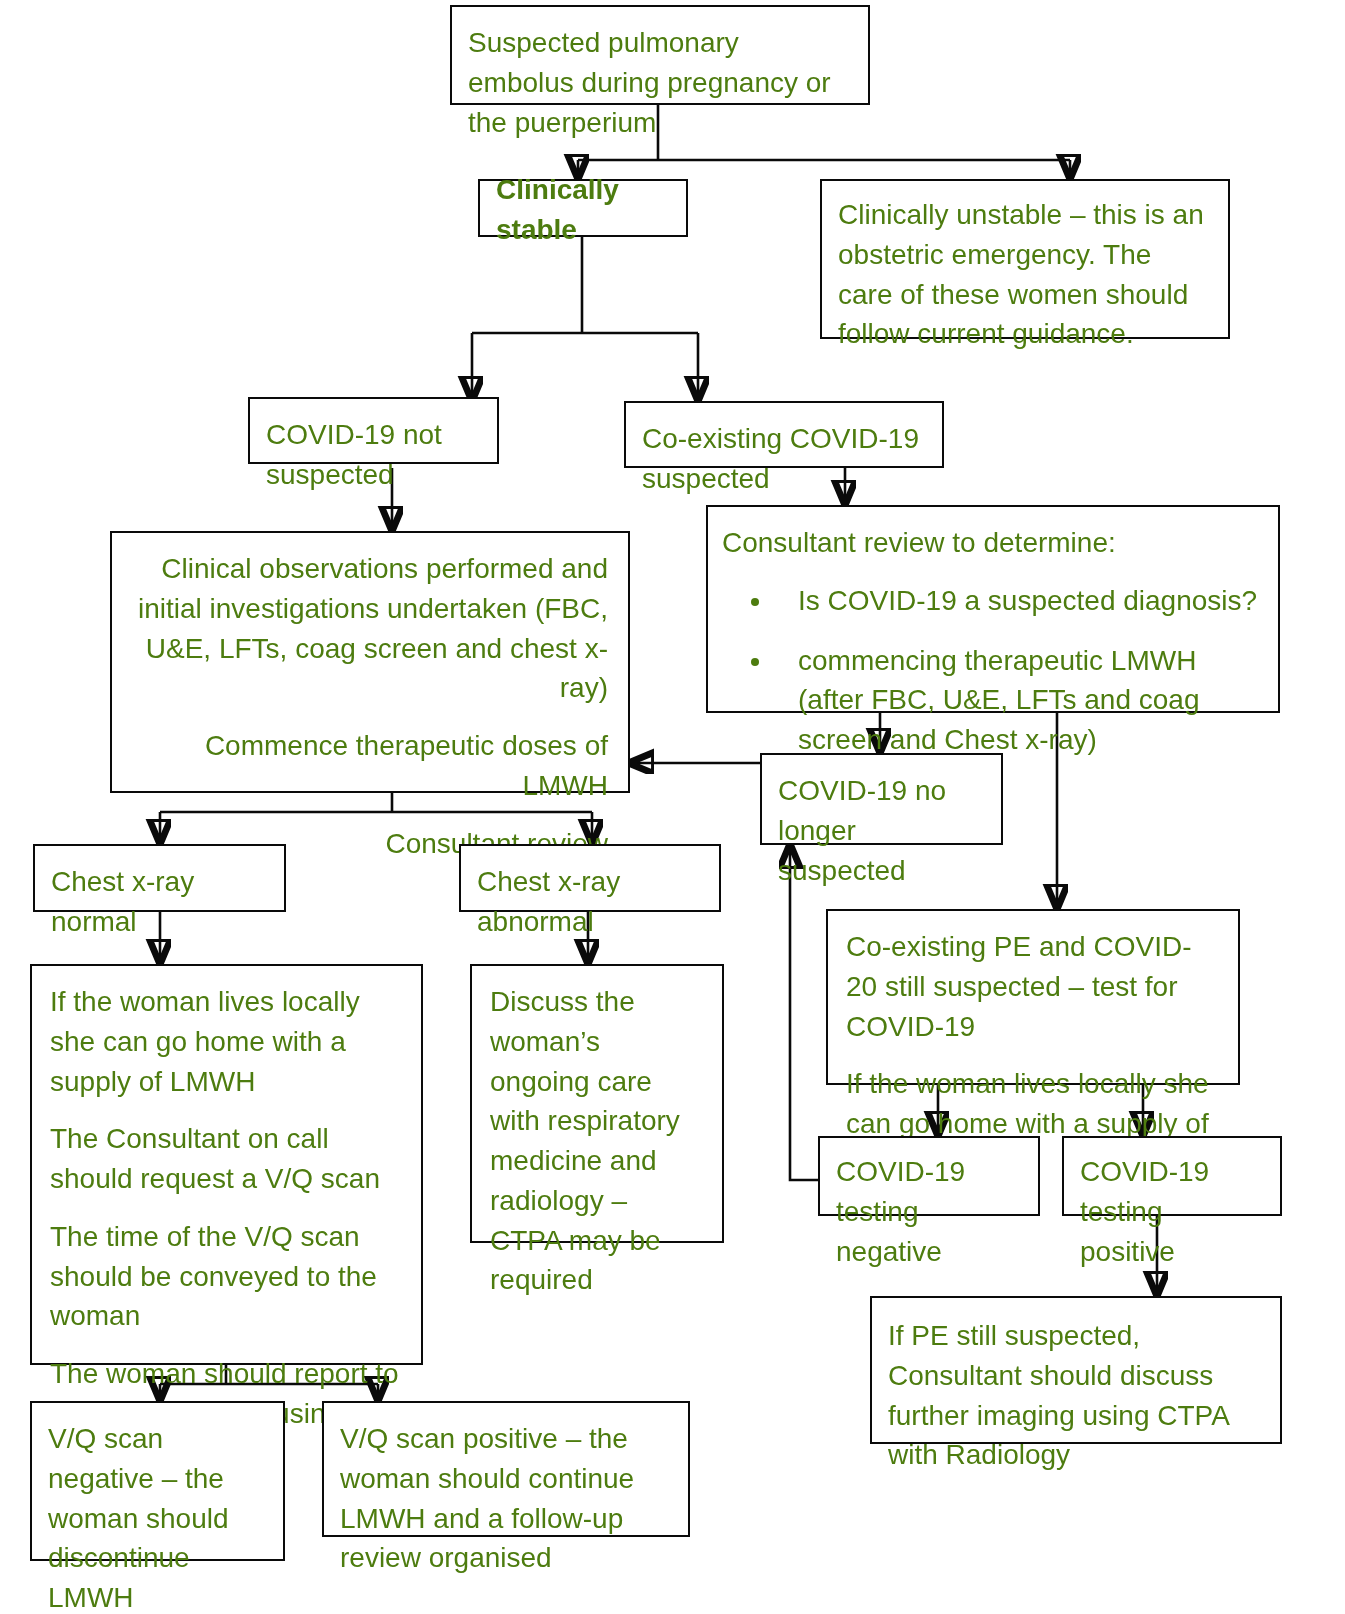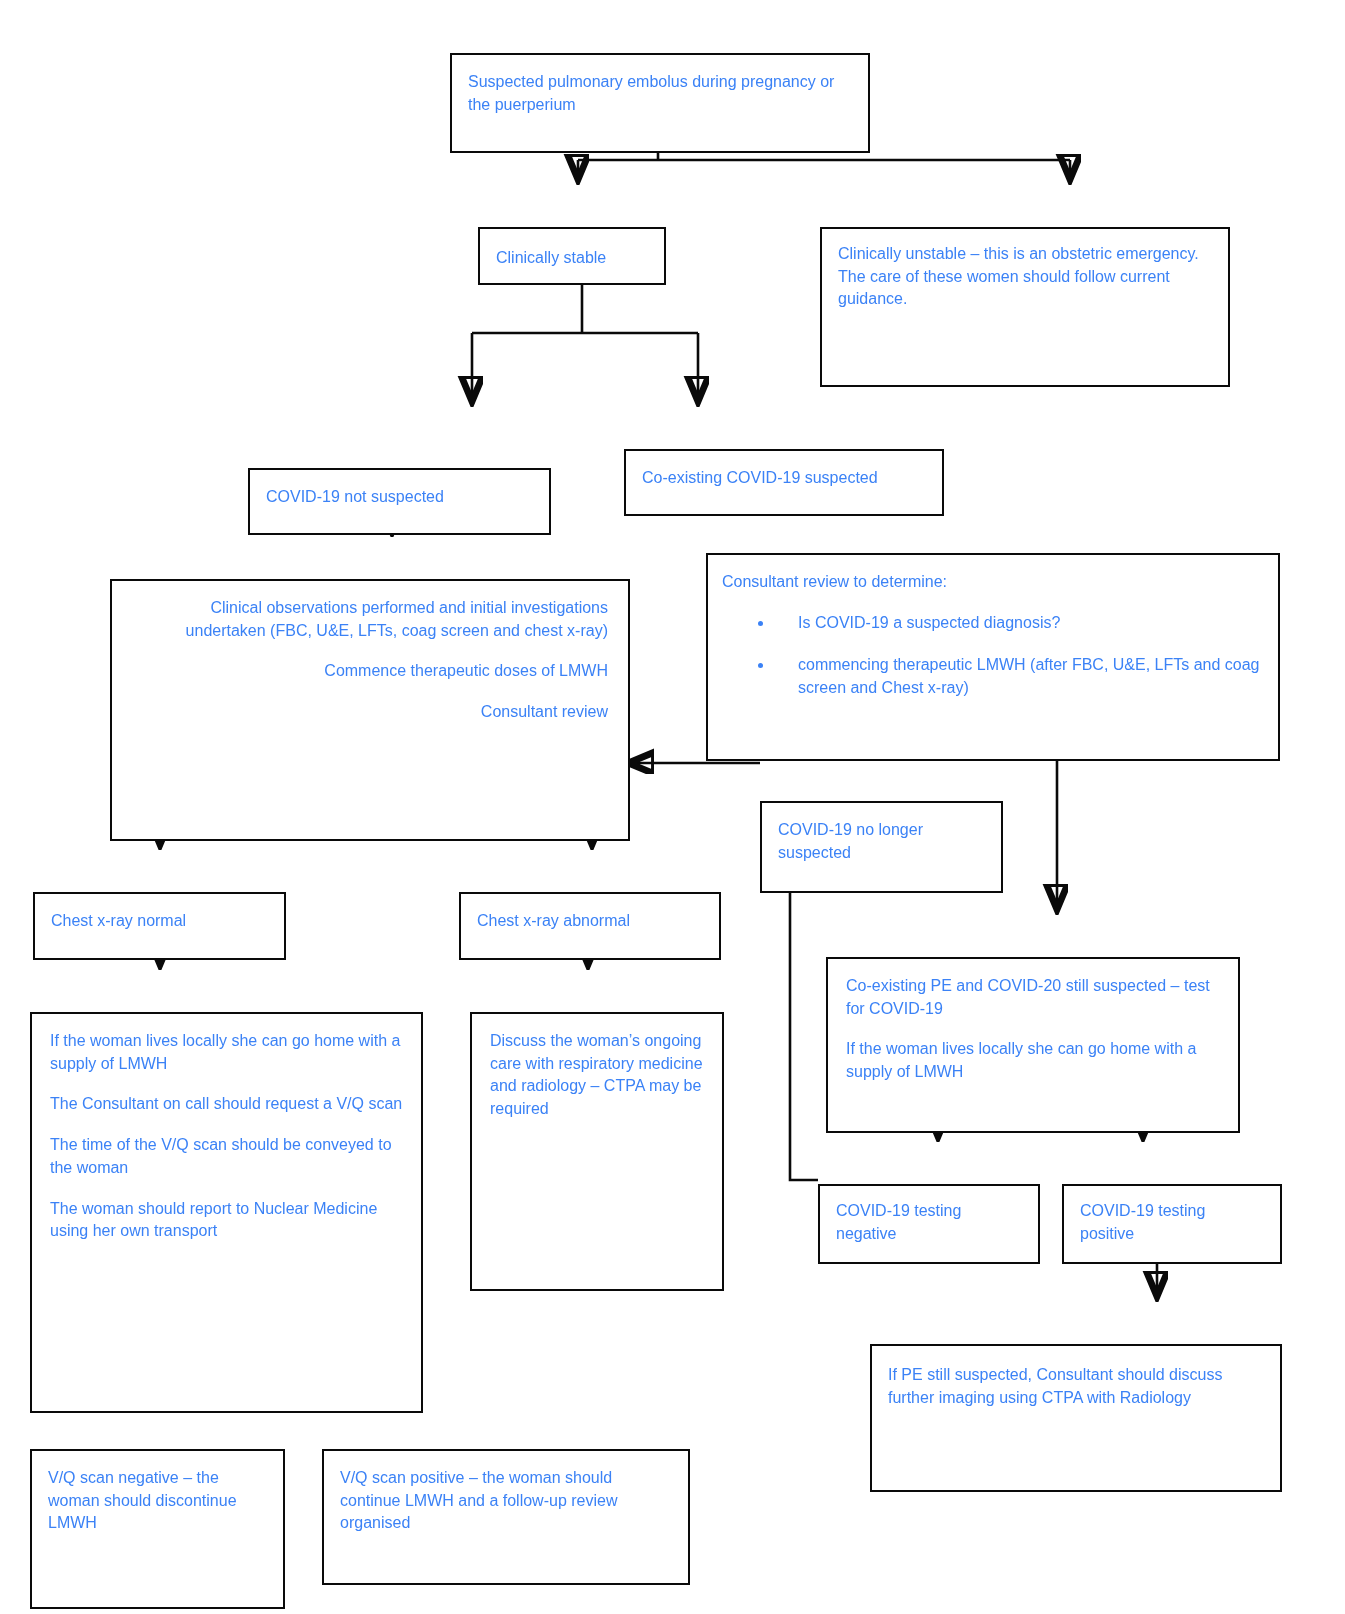--- a/index.html
+++ b/index.html
@@ -15,25 +15,24 @@
     font-family: "Liberation Sans", sans-serif;
     color: #000000;
     overflow: hidden;
   }
   .node {
     position: absolute;
     box-sizing: border-box;
     border: 2px solid #0a0a0a;
     background: #ffffff;
     padding: 14px 16px 10px 16px;
-    font-size: 16px;
+    font-size: 28px;
     line-height: 1.42;
-    color: #3b82f6;
+    color: #4d7c0f;
     z-index: 3;
-    margin-top: 48px;
   }
   .node p {
     margin: 0 0 18px 0;
   }
   .node p:last-child {
     margin-bottom: 0;
   }
   .node ul {
     margin: 16px 0 0 0;
     padding-left: 52px;
@@ -114,29 +113,29 @@
 
     <path d="M818,1180 L790,1180 L790,845" marker-end="url(#ah)"></path>
 
     <path d="M1157,1216 L1157,1295" marker-end="url(#ah)"></path>
   </svg>
 
   <div class="node" style="left:450px; top:5px; width:420px; height:100px; padding-top:16px;">
     <p>Suspected pulmonary embolus during pregnancy or the puerperium</p>
   </div>
 
-  <div class="node compact" style="left:478px; top:179px; width:188px; height:58px; display:flex; align-items:center;">
+  <div class="node compact" style="left:478px; top:179px; width:210px; height:58px; display:flex; align-items:center;font-weight:bold;">
     <p>Clinically stable</p>
   </div>
 
   <div class="node" style="left:820px; top:179px; width:410px; height:160px;">
     <p>Clinically unstable – this is an obstetric emergency. The care of these women should follow current guidance.</p>
   </div>
 
-  <div class="node compact" style="left:248px; top:420px; width:303px; height:67px; padding-top:16px;">
+  <div class="node compact" style="left:248px; top:397px; width:251px; height:67px; padding-top:16px;">
     <p>COVID-19 not suspected</p>
   </div>
 
   <div class="node compact" style="left:624px; top:401px; width:320px; height:67px; padding-top:16px;">
     <p>Co-existing COVID-19 suspected</p>
   </div>
 
   <div class="node" style="left:110px; top:531px; width:520px; height:262px; padding:16px 20px;text-align:right;">
     <p>Clinical observations performed and initial investigations undertaken (FBC, U&amp;E, LFTs, coag screen and chest x-ray)</p>
     <p>Commence therapeutic doses of LMWH</p>

